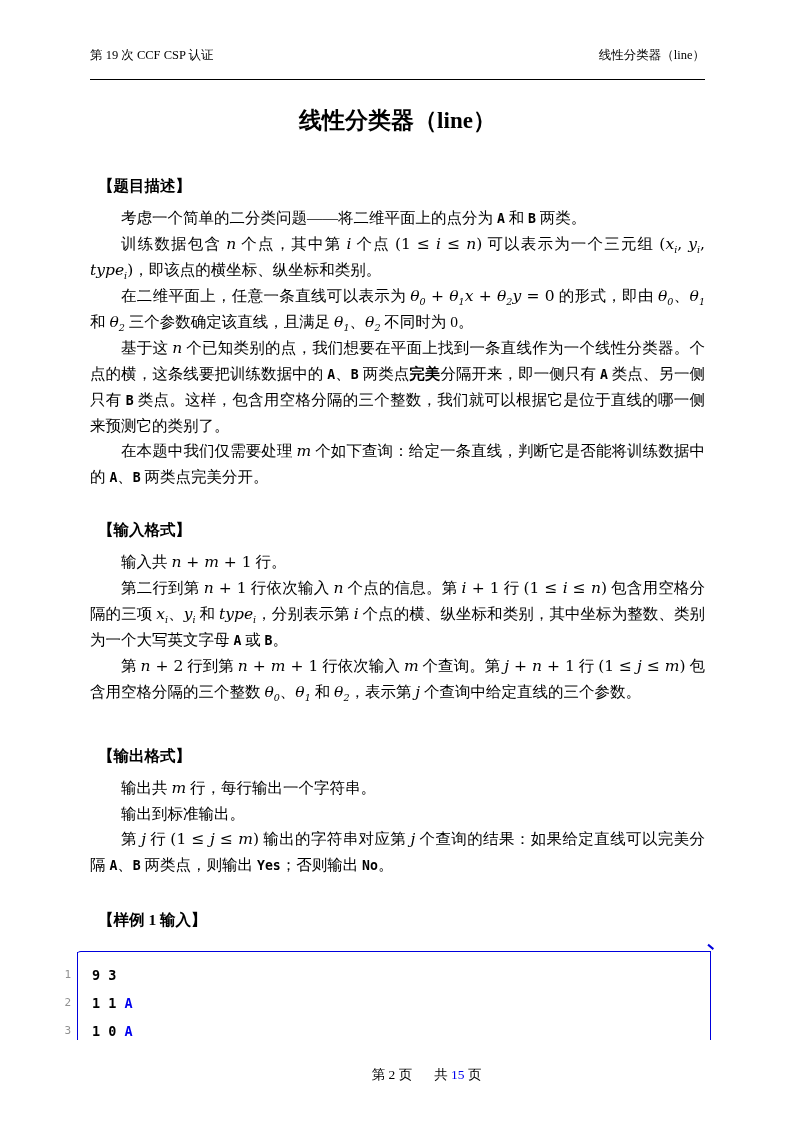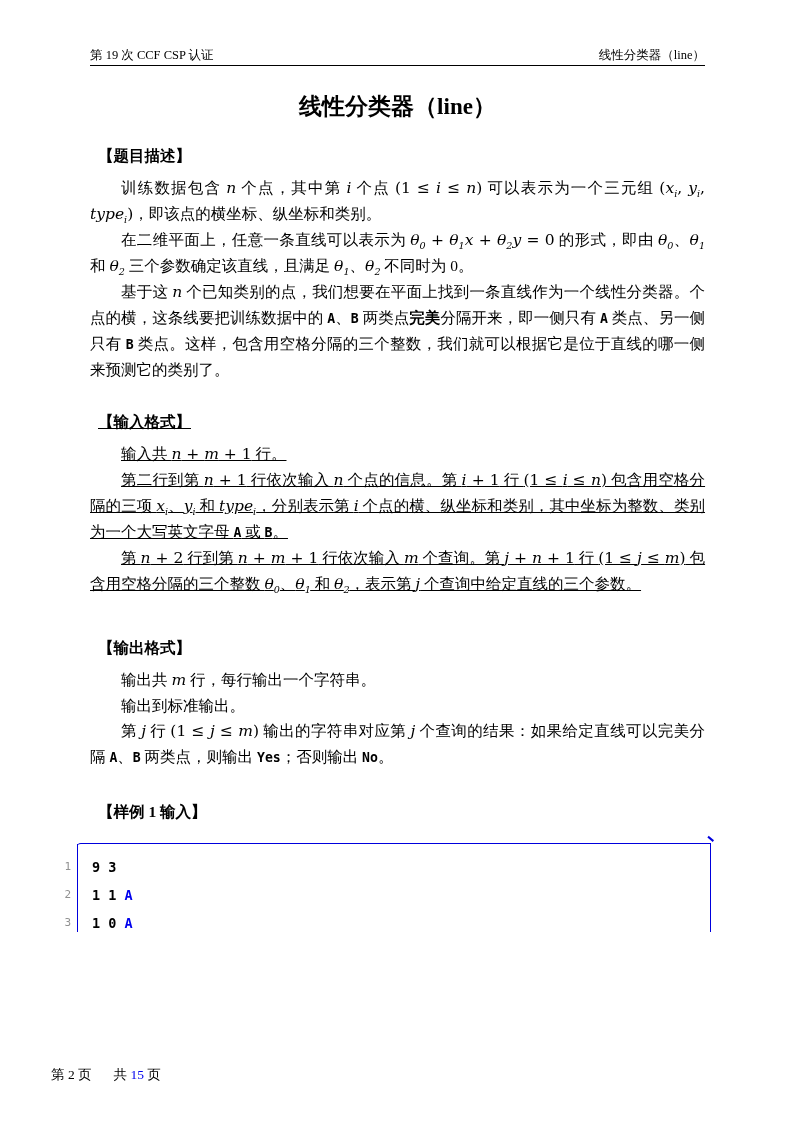--- a/index.html
+++ b/index.html
@@ -4,29 +4,29 @@
 <style>
   html,body{margin:0;padding:0;background:#fff;}
   .page{
     position:relative;width:794px;height:1123px;background:#fff;color:#000;
     font-family:"Liberation Serif","DejaVu Serif",serif;overflow:hidden;
   }
   .content{margin:0 89px 0 90px;}
   
   .pagehead{
     display:flex;justify-content:space-between;align-items:baseline;
-    padding-top:48px;padding-bottom:2px;border-bottom:1.2px solid #000;
+    padding-top:48px;padding-bottom:16px;border-bottom:1.2px solid #000;
     font-size:12.5px;line-height:15px;
   }
   
   .doc-title{margin:24px 0 0 0;text-align:center;font-size:23px;font-weight:bold;line-height:34px;}
   
   section{display:block;}
-  .sec-desc{margin-top:22px;}
-  .sec-input{margin-top:30px;text-decoration:underline;}
+  .sec-desc{margin-top:38px;}
+  .sec-input{margin-top:30px;}
   .sec-output{margin-top:41px;}
   .sec-sample{margin-top:32px;}
   h2.sechead{font-size:15.5px;font-weight:bold;margin:0 0 9px 8px;line-height:20px;}
   p.para{margin:0;font-size:15.5px;line-height:25px;text-indent:2em;text-align:justify;}
   
   i.mv{font-family:"DejaVu Serif",serif;font-style:italic;}
   .mr{font-family:"DejaVu Serif",serif;}
   sub{font-size:0.62em;line-height:0;}
   .tt{font-family:"DejaVu Sans Mono","Liberation Mono",monospace;font-weight:bold;font-size:0.85em;}
   b.emph{font-weight:bold;}
@@ -48,21 +48,21 @@
   .code-rows{padding-top:9px;}
   .code-line{position:relative;height:28px;line-height:28px;padding-left:15px;
     font-family:"DejaVu Sans Mono","Liberation Mono",monospace;font-weight:bold;font-size:13.5px;}
   .lineno{
     position:absolute;left:-26px;width:20px;text-align:right;
     color:var(--lineno-gray,#919191);font-weight:normal;font-size:11px;
   }
   .code-letter{color:var(--code-blue,#0000ee);}
   
   .pagefoot{
-    position:absolute;left:4px;right:0;bottom:40px;text-align:left;
+    position:absolute;left:12px;right:0;bottom:40px;text-align:center;
     font-size:13.5px;line-height:17px;padding-left:47px;
   }
   .pagefoot .fgap{display:inline-block;width:22px;}
   .bluelink{color:var(--link-blue,#0000ee);text-decoration:none;cursor:pointer;}
 </style>
 </head>
 <body>
 
 <div class="page">
 
@@ -72,23 +72,25 @@
       <span>线性分类器（line）</span>
     </header>
 
     <h1 class="doc-title">线性分类器（line）</h1>
 
     <main>
 
       <section class="sec-desc">
         <h2 class="sechead">【题目描述】</h2>
         <div>
+            <p class="para"><span>考虑一个简单的二分类问题——将二维平面上的点分为 </span><span class="tt">A</span><span> 和 </span><span class="tt">B</span><span> 两类。</span></p>
             <p class="para"><span>训练数据包含 </span><i class="mv">n</i><span> 个点，其中第 </span><i class="mv">i</i><span> 个点 </span><span class="mr">(1 ≤ </span><i class="mv">i</i><span class="mr"> ≤ </span><i class="mv">n</i><span class="mr">)</span><span> 可以表示为一个三元组 </span><span class="mr">(</span><i class="mv">x<sub><i class="mv">i</i></sub></i><span class="mr">, </span><i class="mv">y<sub><i class="mv">i</i></sub></i><span class="mr">, </span><i class="mv">type<sub><i class="mv">i</i></sub></i><span class="mr">)</span><span>，即该点的横坐标、纵坐标和类别。</span></p>
             <p class="para"><span>在二维平面上，任意一条直线可以表示为 </span><i class="mv">θ<sub>0</sub></i><span class="mr"> + </span><i class="mv">θ<sub>1</sub></i><i class="mv">x</i><span class="mr"> + </span><i class="mv">θ<sub>2</sub></i><i class="mv">y</i><span class="mr"> = 0</span><span> 的形式，即由 </span><i class="mv">θ<sub>0</sub></i><span>、</span><i class="mv">θ<sub>1</sub></i><span> 和 </span><i class="mv">θ<sub>2</sub></i><span> 三个参数确定该直线，且满足 </span><i class="mv">θ<sub>1</sub></i><span>、</span><i class="mv">θ<sub>2</sub></i><span> 不同时为 0。</span></p>
             <p class="para"><span>基于这 </span><i class="mv">n</i><span> 个已知类别的点，我们想要在平面上找到一条直线作为一个线性分类器。个点的横，这条线要把训练数据中的 </span><span class="tt">A</span><span>、</span><span class="tt">B</span><span> 两类点</span><b class="emph">完美</b><span>分隔开来，即一侧只有 </span><span class="tt">A</span><span> 类点、另一侧只有 </span><span class="tt">B</span><span> 类点。这样，包含用空格分隔的三个整数，我们就可以根据它是位于直线的哪一侧来预测它的类别了。</span></p>
+            <p class="para"><span>在本题中我们仅需要处理 </span><i class="mv">m</i><span> 个如下查询：给定一条直线，判断它是否能将训练数据中的 </span><span class="tt">A</span><span>、</span><span class="tt">B</span><span> 两类点完美分开。</span></p>
           </div>
       </section>
 
       <section class="sec-input">
         <h2 class="sechead">【输入格式】</h2>
         <div>
             <p class="para"><span>输入共 </span><i class="mv">n</i><span class="mr"> + </span><i class="mv">m</i><span class="mr"> + 1</span><span> 行。</span></p>
             <p class="para"><span>第二行到第 </span><i class="mv">n</i><span class="mr"> + 1</span><span> 行依次输入 </span><i class="mv">n</i><span> 个点的信息。第 </span><i class="mv">i</i><span class="mr"> + 1</span><span> 行 </span><span class="mr">(1 ≤ </span><i class="mv">i</i><span class="mr"> ≤ </span><i class="mv">n</i><span class="mr">)</span><span> 包含用空格分隔的三项 </span><i class="mv">x<sub><i class="mv">i</i></sub></i><span>、</span><i class="mv">y<sub><i class="mv">i</i></sub></i><span> 和 </span><i class="mv">type<sub><i class="mv">i</i></sub></i><span>，分别表示第 </span><i class="mv">i</i><span> 个点的横、纵坐标和类别，其中坐标为整数、类别为一个大写英文字母 </span><span class="tt">A</span><span> 或 </span><span class="tt">B</span><span>。</span></p>
             <p class="para"><span>第 </span><i class="mv">n</i><span class="mr"> + 2</span><span> 行到第 </span><i class="mv">n</i><span class="mr"> + </span><i class="mv">m</i><span class="mr"> + 1</span><span> 行依次输入 </span><i class="mv">m</i><span> 个查询。第 </span><i class="mv">j</i><span class="mr"> + </span><i class="mv">n</i><span class="mr"> + 1</span><span> 行 </span><span class="mr">(1 ≤ </span><i class="mv">j</i><span class="mr"> ≤ </span><i class="mv">m</i><span class="mr">)</span><span> 包含用空格分隔的三个整数 </span><i class="mv">θ<sub>0</sub></i><span>、</span><i class="mv">θ<sub>1</sub></i><span> 和 </span><i class="mv">θ<sub>2</sub></i><span>，表示第 </span><i class="mv">j</i><span> 个查询中给定直线的三个参数。</span></p>
           </div>

